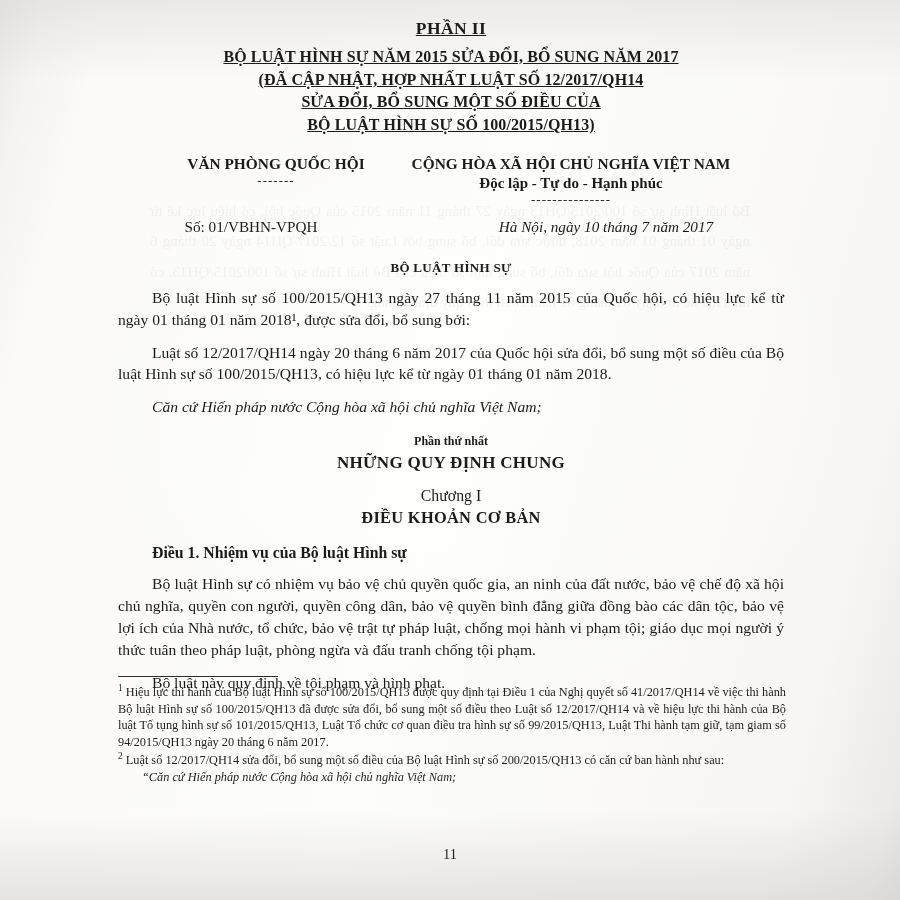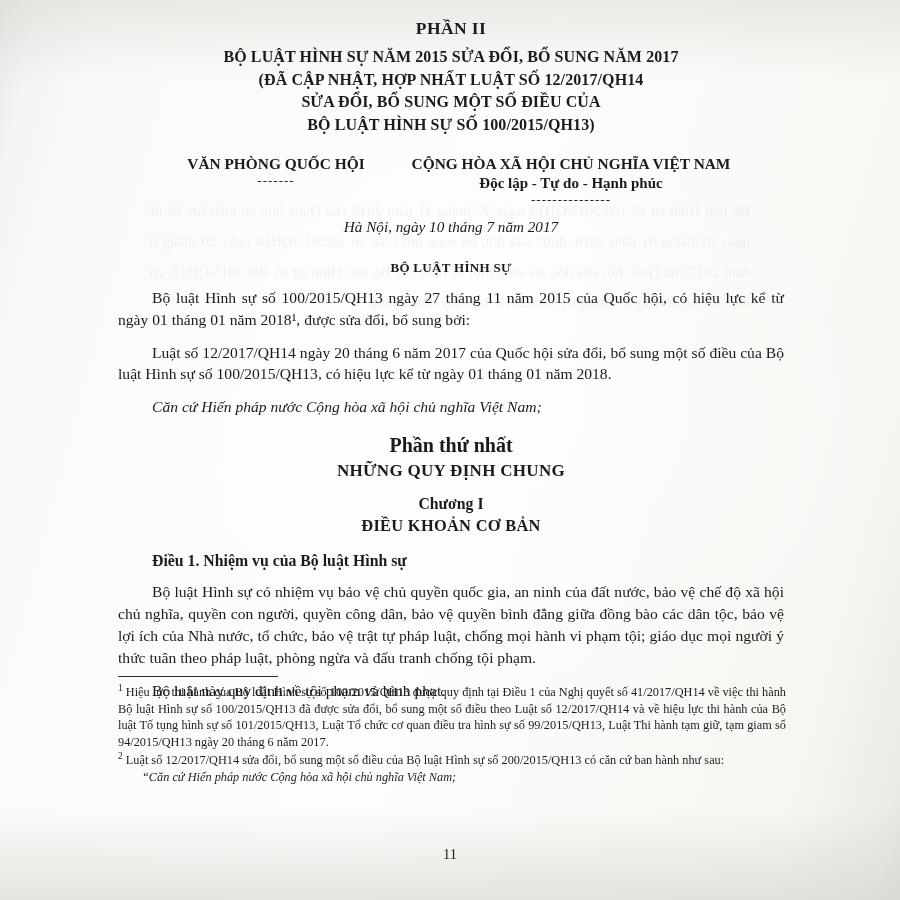--- a/index.html
+++ b/index.html
@@ -29,21 +29,21 @@
       linear-gradient(180deg, rgba(220,218,214,0.55) 0%, rgba(255,255,255,0) 9%, rgba(255,255,255,0) 90%, rgba(214,212,208,0.6) 100%);
     pointer-events: none;
   }
   .content {
     position: absolute;
     left: 118px;
     top: 14px;
     width: 666px;
     color: #1b1b1b;
   }
-  .ctr { text-align: center; }
+  .ctr { text-align: center; text-decoration: underline; }
 
   .t-phanii {
     font-size: 17.5px;
     font-weight: bold;
     letter-spacing: 0.4px;
     margin: 4px 0 7px 0;
   }
   .t-title {
     font-size: 16px;
     font-weight: bold;
@@ -105,33 +105,33 @@
     line-height: 1.42;
     font-style: italic;
     margin-top: 11px;
     text-indent: 34px;
   }
   .quote-block div { text-indent: 34px; }
 
   .h-part {
     text-align: center;
     font-weight: bold;
-    font-size: 20px;
+    font-size: 12px;
     margin-top: 16px;
   }
   .h-part-name {
     text-align: center;
     font-weight: bold;
     font-size: 17px;
     margin-top: 4px;
     letter-spacing: 0.3px;
   }
   .h-chap {
     text-align: center;
-    font-weight: bold;
+    font-weight: normal;
     font-size: 15.8px;
     margin-top: 14px;
   }
   .h-chap-name {
     text-align: center;
     font-weight: bold;
     font-size: 16.4px;
     margin-top: 3px;
     letter-spacing: 0.3px;
   }
@@ -214,20 +214,21 @@
         <div class="rule">-------</div>
       </div>
       <div class="org-right">
         <div>CỘNG HÒA XÃ HỘI CHỦ NGHĨA VIỆT NAM</div>
         <div class="sub-ital">Độc lập - Tự do - Hạnh phúc</div>
         <div class="rule">---------------</div>
       </div>
     </div>
 
     <div class="num-row">
+      <div class="num-left">Số: 01/VBHN-VPQH</div>
       <div class="num-right">Hà Nội, ngày 10 tháng 7 năm 2017</div>
     </div>
 
     <div class="doc-title">BỘ LUẬT HÌNH SỰ</div>
 
     <p class="body">Bộ luật Hình sự số 100/2015/QH13 ngày 27 tháng 11 năm 2015 của Quốc hội, có hiệu lực kể từ ngày 01 tháng 01 năm 2018¹, được sửa đổi, bổ sung bởi:</p>
     <p class="body">Luật số 12/2017/QH14 ngày 20 tháng 6 năm 2017 của Quốc hội sửa đổi, bổ sung một số điều của Bộ luật Hình sự số 100/2015/QH13, có hiệu lực kể từ ngày 01 tháng 01 năm 2018.</p>
 
     <div class="quote-block">
       <div>Căn cứ Hiến pháp nước Cộng hòa xã hội chủ nghĩa Việt Nam;</div>

